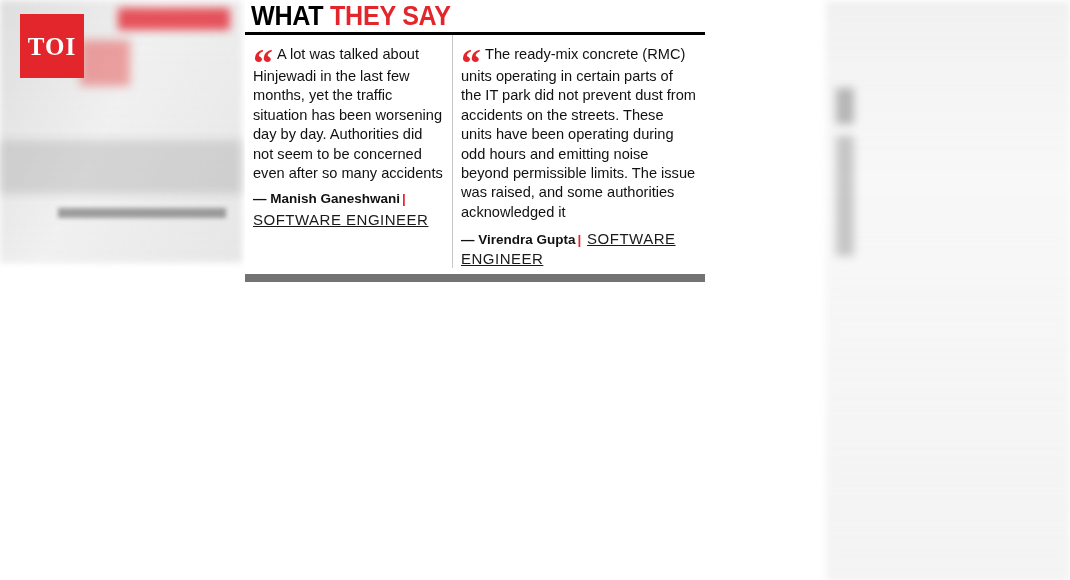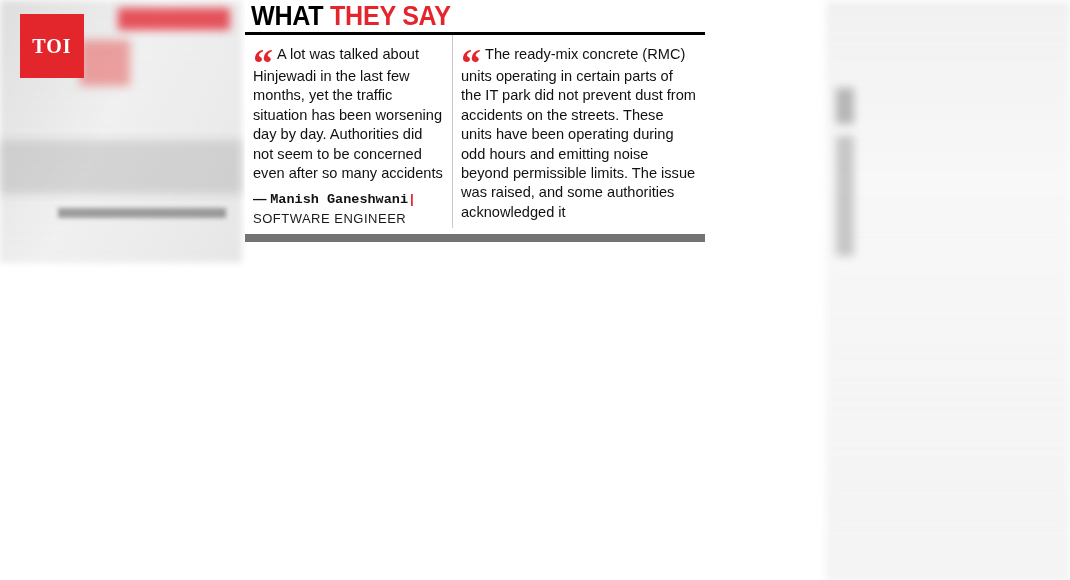--- a/index.html
+++ b/index.html
@@ -91,21 +91,21 @@
     width: 64px; height: 64px;
     background: #e3262b;
     display: flex;
     align-items: center;
     justify-content: center;
   }
   .toi-logo .toi-text {
     color: #ffffff;
     font-family: "Liberation Serif", serif;
     font-weight: bold;
-    font-size: 20px;
+    font-size: 25px;
     letter-spacing: 1px;
     line-height: 1;
   }
 
   
   .card {
     position: absolute;
     left: 245px; top: 0px;
     width: 460px;
     background: #ffffff;
@@ -175,32 +175,32 @@
     margin-top: 7px;
     font-size: 13.5px;
     color: #111111;
     line-height: 1.3;
   }
   .attrib .dash {
     font-weight: bold;
   }
   .attrib .name {
     font-weight: bold;
-    font-family: Liberation Mono, monospace;
   }
   .attrib .bar {
     color: #e3262b;
     font-weight: bold;
     padding: 0 2px;
   }
   .attrib .role {
-    font-size: 13px;
+    font-size: 15px;
     letter-spacing: 0.5px;
     color: #1a1a1a;
     text-transform: uppercase;
+    text-decoration: underline;
   }
   .attrib.block .role {
     display: block;
     margin-top: 2px;
   }
   .attrib.inline .role {
     display: inline;
   }
 </style>
 </head>
@@ -238,18 +238,23 @@
           <span class="dash">—</span>
           <span class="name">Manish Ganeshwani</span><span class="bar">|</span>
           <span class="role">SOFTWARE ENGINEER</span>
         </div>
       </div>
 
       <div class="quote-col right">
         <div class="quote-body">
           <span class="qmark">“</span><span class="quote-text">The ready-mix concrete (RMC) units operating in certain parts of the IT park did not prevent dust from accidents on the streets. These units have been operating during odd hours and emitting noise beyond permissible limits. The issue was raised, and some authorities acknowledged it</span>
         </div>
+        <div class="attrib inline">
+          <span class="dash">—</span>
+          <span class="name">Virendra Gupta</span><span class="bar">|</span>
+          <span class="role">SOFTWARE ENGINEER</span>
+        </div>
       </div>
 
     </div>
   </div>
 
 </div>
 
 </body></html>

